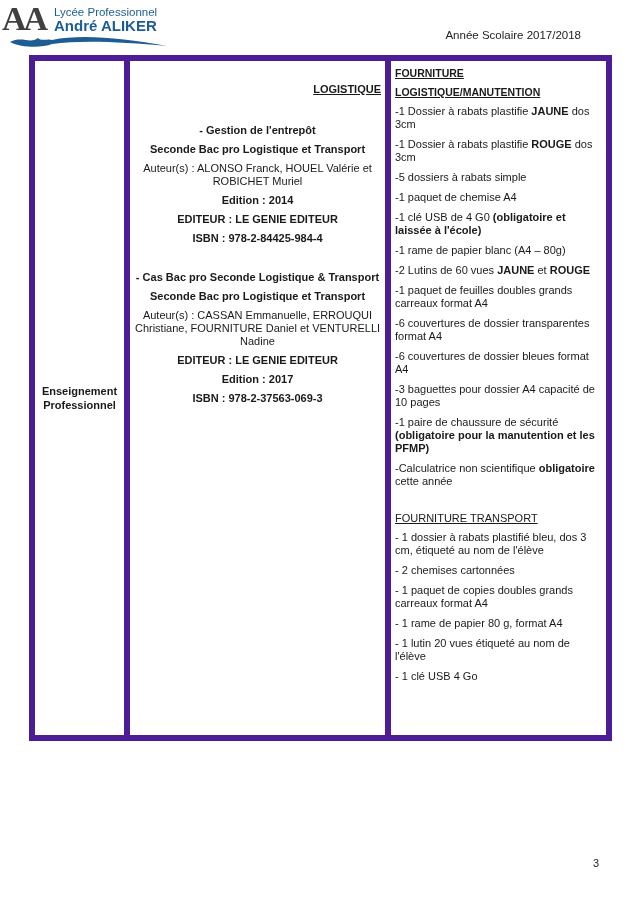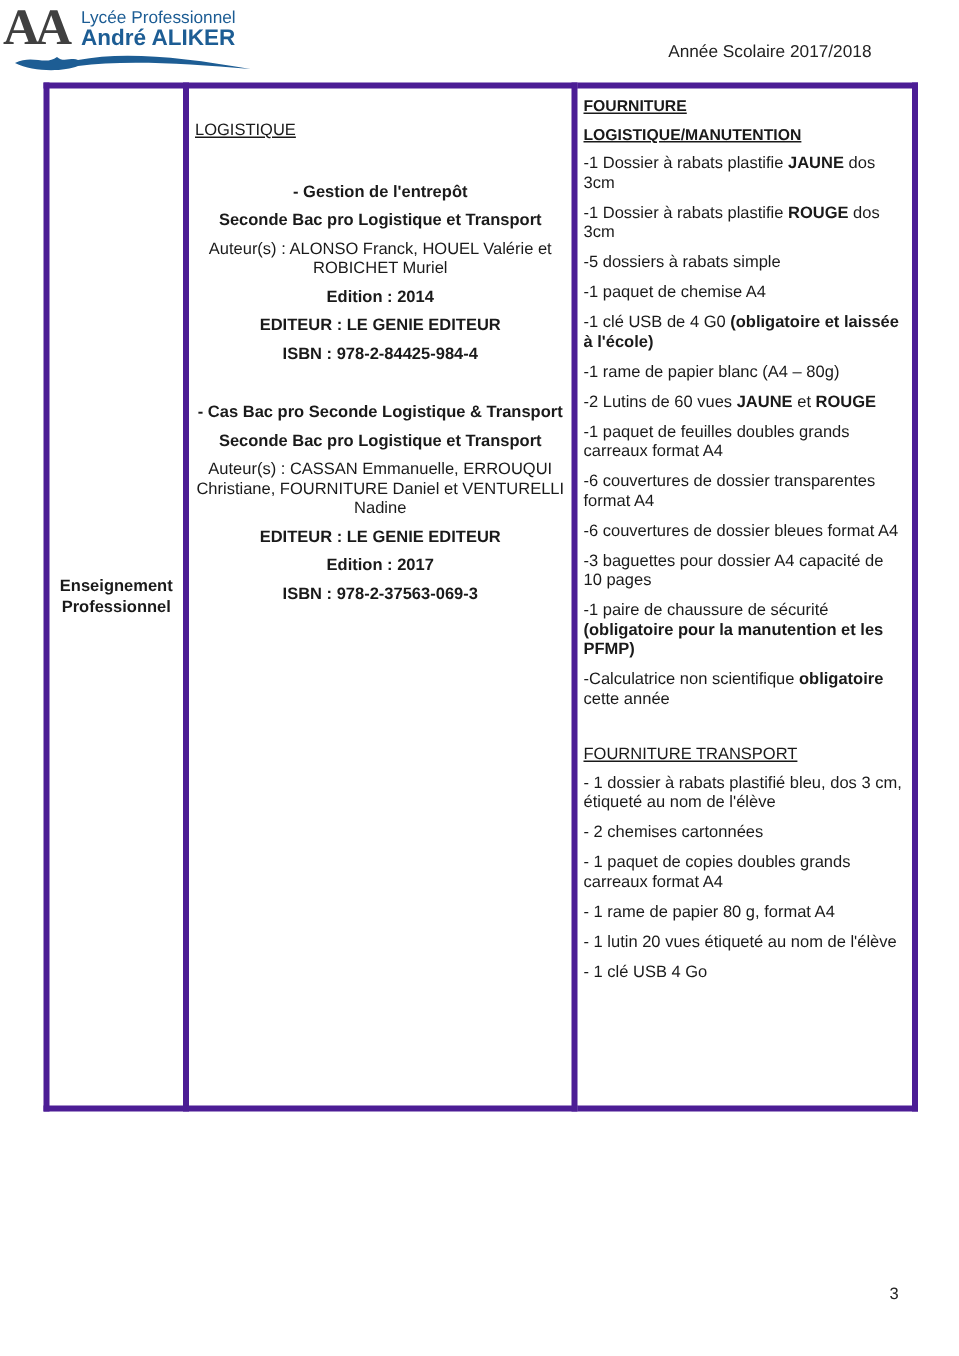--- a/index.html
+++ b/index.html
@@ -7,27 +7,27 @@
          font-family: "Liberation Sans", sans-serif; color: #1a1a1a; }
   .logo { position: absolute; left: 2px; top: 2px; width: 170px; height: 48px; }
   .logo .aa { position: absolute; left: 0; top: 0; font-family: "Liberation Serif", serif;
               font-size: 34px; font-weight: bold; color: #404040; letter-spacing: -3px; line-height: 34px; }
   .logo .l1 { position: absolute; left: 52px; top: 4px; font-size: 11.5px; color: #1d5d94; white-space: nowrap; }
   .logo .l2 { position: absolute; left: 52px; top: 15px; font-size: 15px; font-weight: bold; color: #1d5d94; white-space: nowrap; }
   .logo svg { position: absolute; left: 0; top: 30px; }
   .year { position: absolute; right: 58px; top: 29px; font-size: 11.5px; color: #222; }
   table.main { position: absolute; left: 29px; top: 55px; width: 583px; height: 686px;
                border-collapse: collapse; table-layout: fixed; }
-  table.main td { border: 4px solid #4c1d95; vertical-align: top; padding: 0; }
+  table.main td { border: 6px solid #4c1d95; vertical-align: top; padding: 0; }
   td.c1 { width: 89px; vertical-align: middle !important; text-align: center; }
   td.c2 { width: 255px; }
   td.c3 { }
   .cat { font-size: 11px; font-weight: bold; line-height: 14px; }
   .col2 { padding: 22px 4px 0 4px; font-size: 11px; line-height: 13px; }
-  .col2 .heading { font-weight: normal; text-decoration: underline; margin-bottom: 28px; }
+  .col2 .heading { font-weight: bold; text-decoration: underline; margin-bottom: 28px; text-align: right; }
   .col2 p { margin: 0 0 6px 0; }
   .col2 .book { margin-bottom: 26px; text-align: center; }
   .b { font-weight: bold; }
   .col3 { padding: 6px 4px 0 4px; font-size: 11px; line-height: 13px; }
   .col3 .h1 { font-weight: bold; text-decoration: underline; margin-bottom: 6px; font-size: 10.5px; }
   .col3 p { margin: 0 0 7px 0; }
   .col3 .h2 { font-size: 11px; text-decoration: underline; margin: 24px 0 6px 0; }
   .pagenum { position: absolute; left: 593px; top: 857px; font-size: 11px; color: #222; }
 </style>
 </head>

